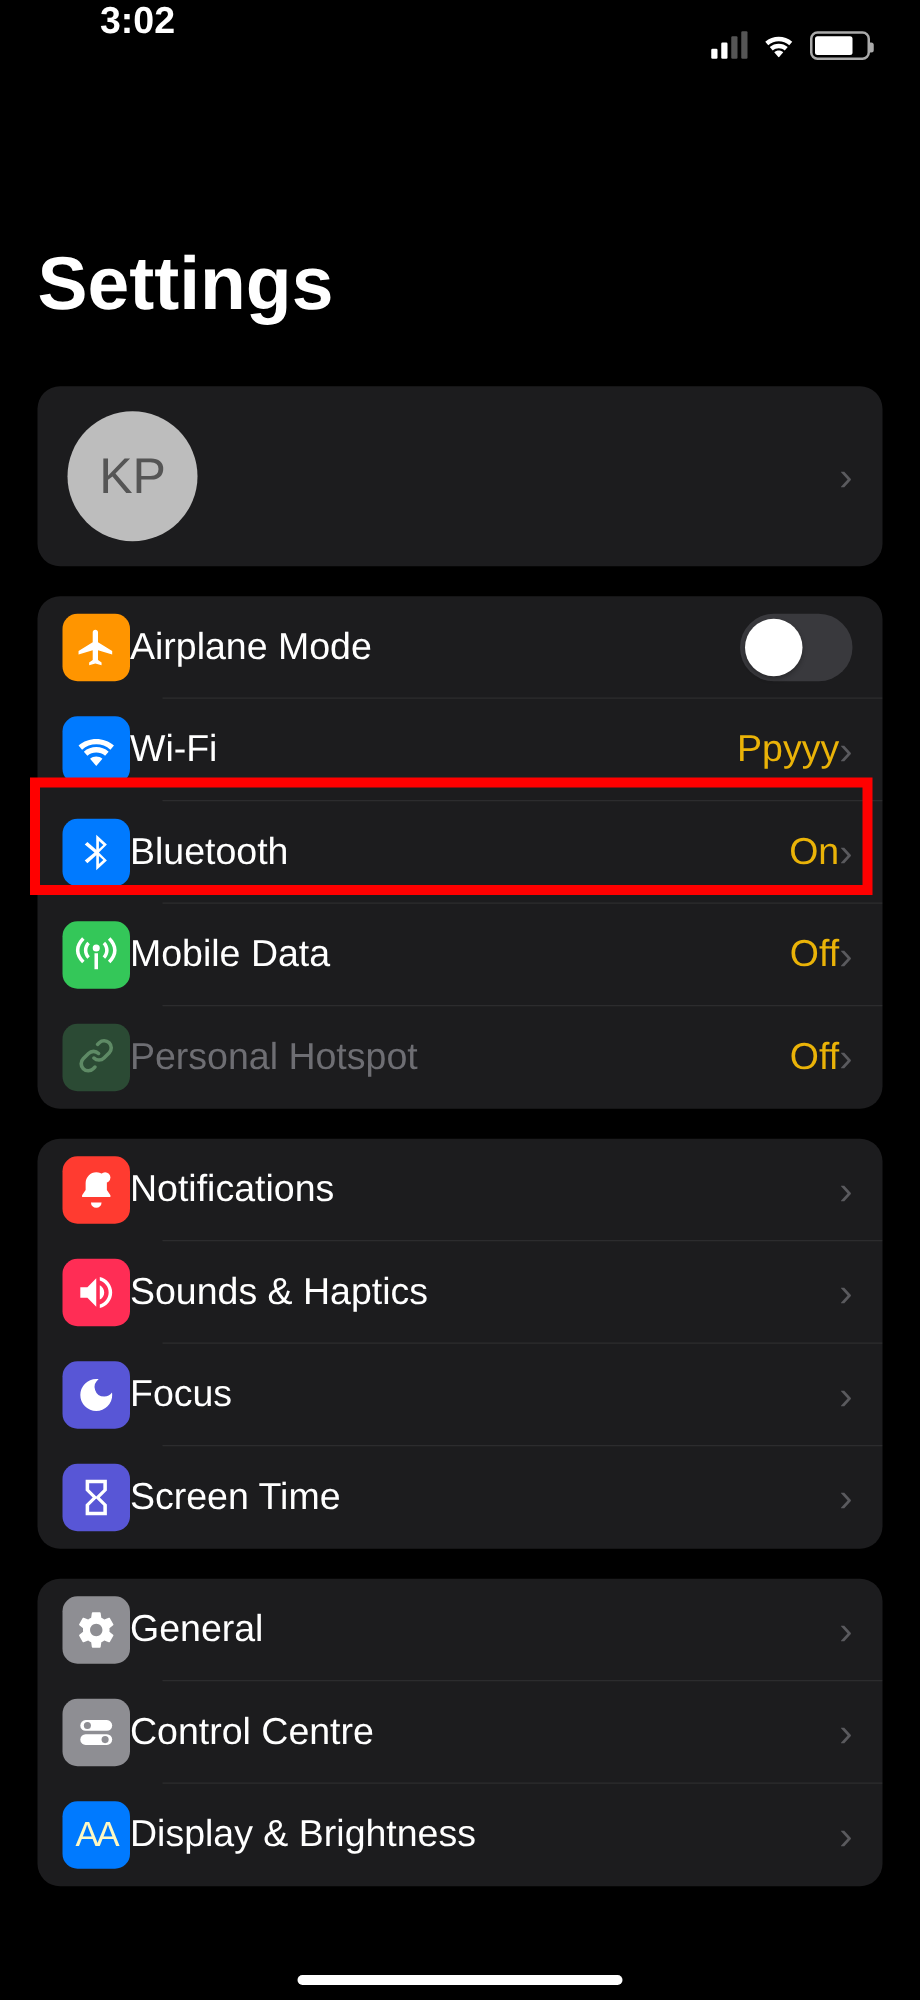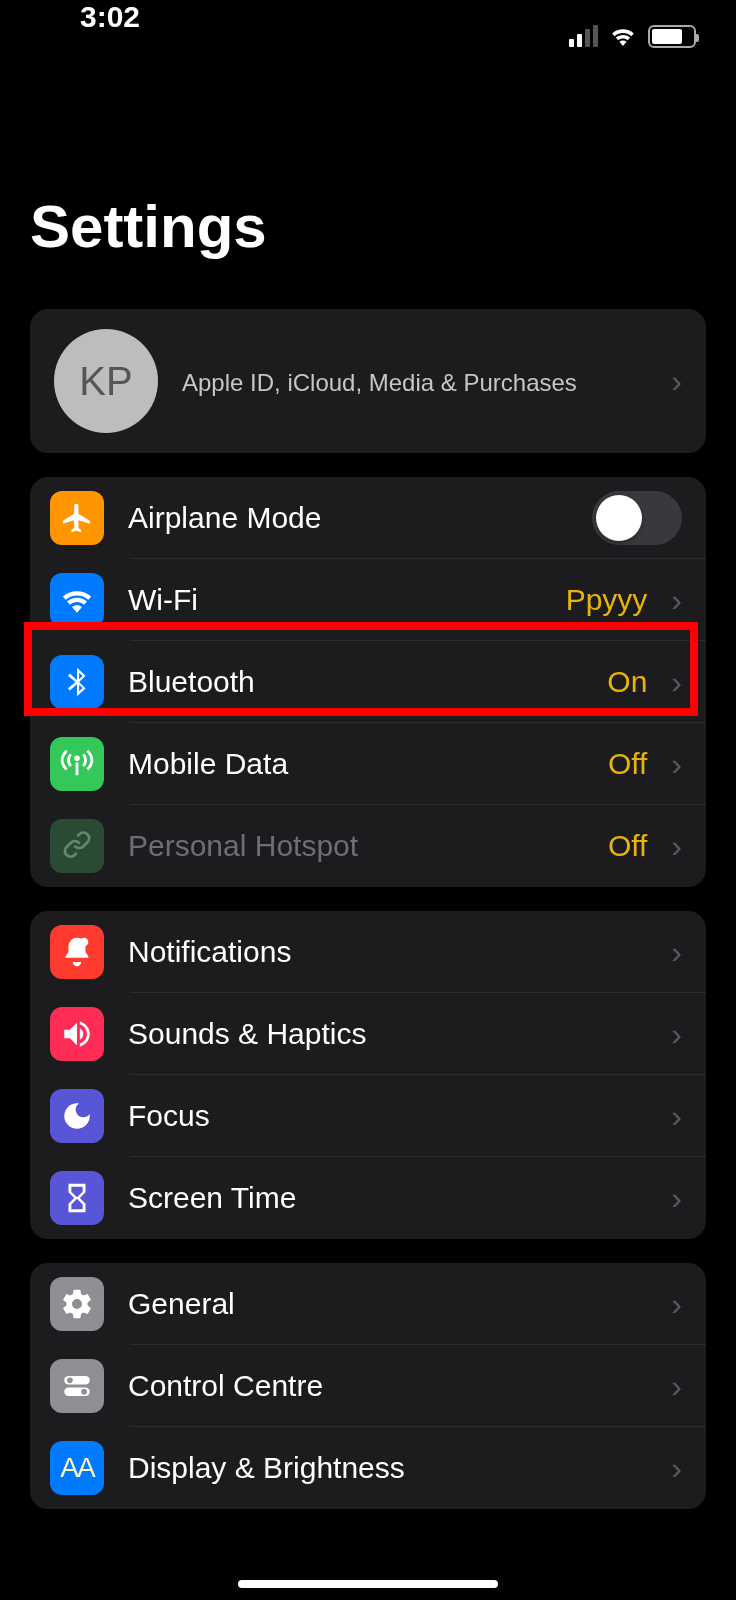--- a/index.html
+++ b/index.html
@@ -75,21 +75,20 @@
     .profile-sub { font-size: 24px; color: #c6c6c8; margin-top: 4px; }
     .chevron {
       color: #5a5a5e;
       font-size: 32px;
       flex-shrink: 0;
     }
     .row {
       display: flex;
       align-items: center;
       padding: 14px 24px 14px 20px;
-      gap: 24px;
       position: relative;
       min-height: 82px;
     }
     .row:not(:last-child)::after {
       content: "";
       position: absolute;
       left: 100px; right: 0; bottom: 0;
       height: 1px;
       background: #2c2c2e;
     }
@@ -171,21 +170,20 @@
     </div>
   </div>
 </div>
 
 <h1 class="page-title">Settings</h1>
 
 <div class="section">
   <div class="profile-row">
     <div class="avatar">KP</div>
     <div class="profile-text">
-      <div class="profile-sub">Apple ID, iCloud, Media &amp; Purchases</div>
     </div>
     <div class="chevron">›</div>
   </div>
 </div>
 
 <div class="section">
   <div class="row">
     <div class="row-icon icon-airplane">
       <svg viewBox="0 0 24 24">
           <path d="M21 16v-2l-8-5V3.5c0-.83-.67-1.5-1.5-1.5S10 2.67 10 3.5V9l-8 5v2l8-2.5V19l-2 1.5V22l3.5-1 3.5 1v-1.5L13 19v-5.5l8 2.5z"></path>

